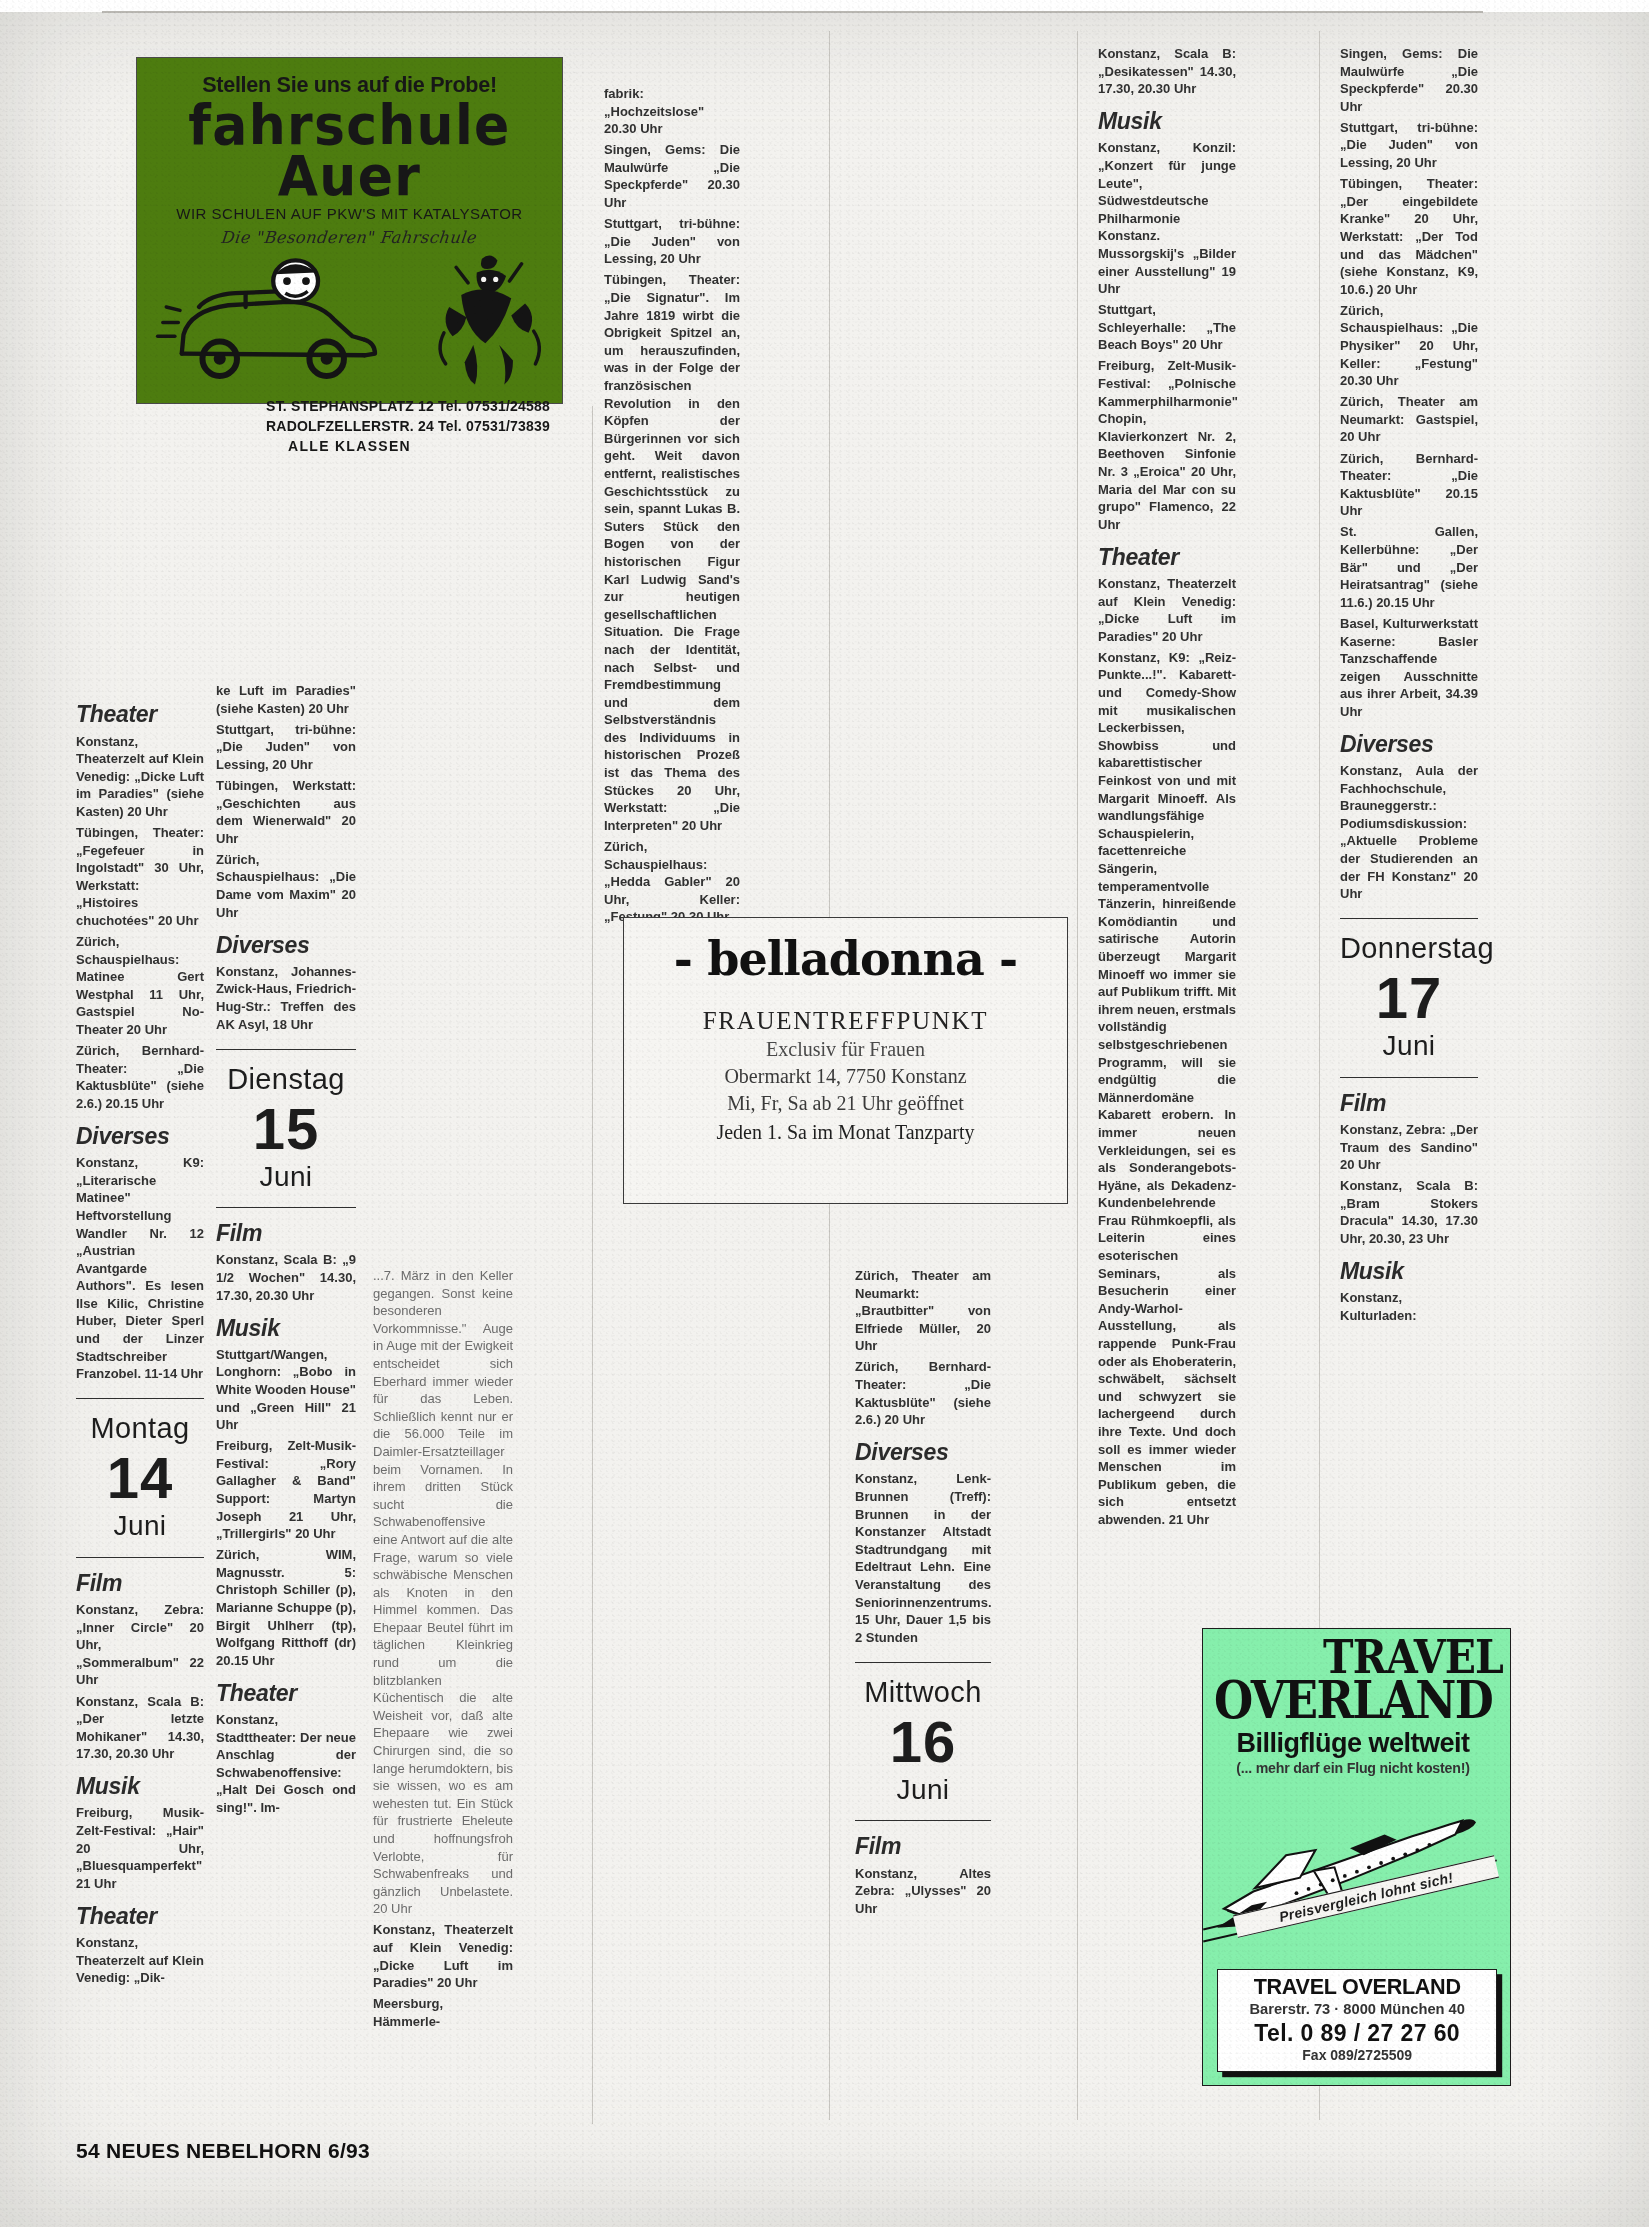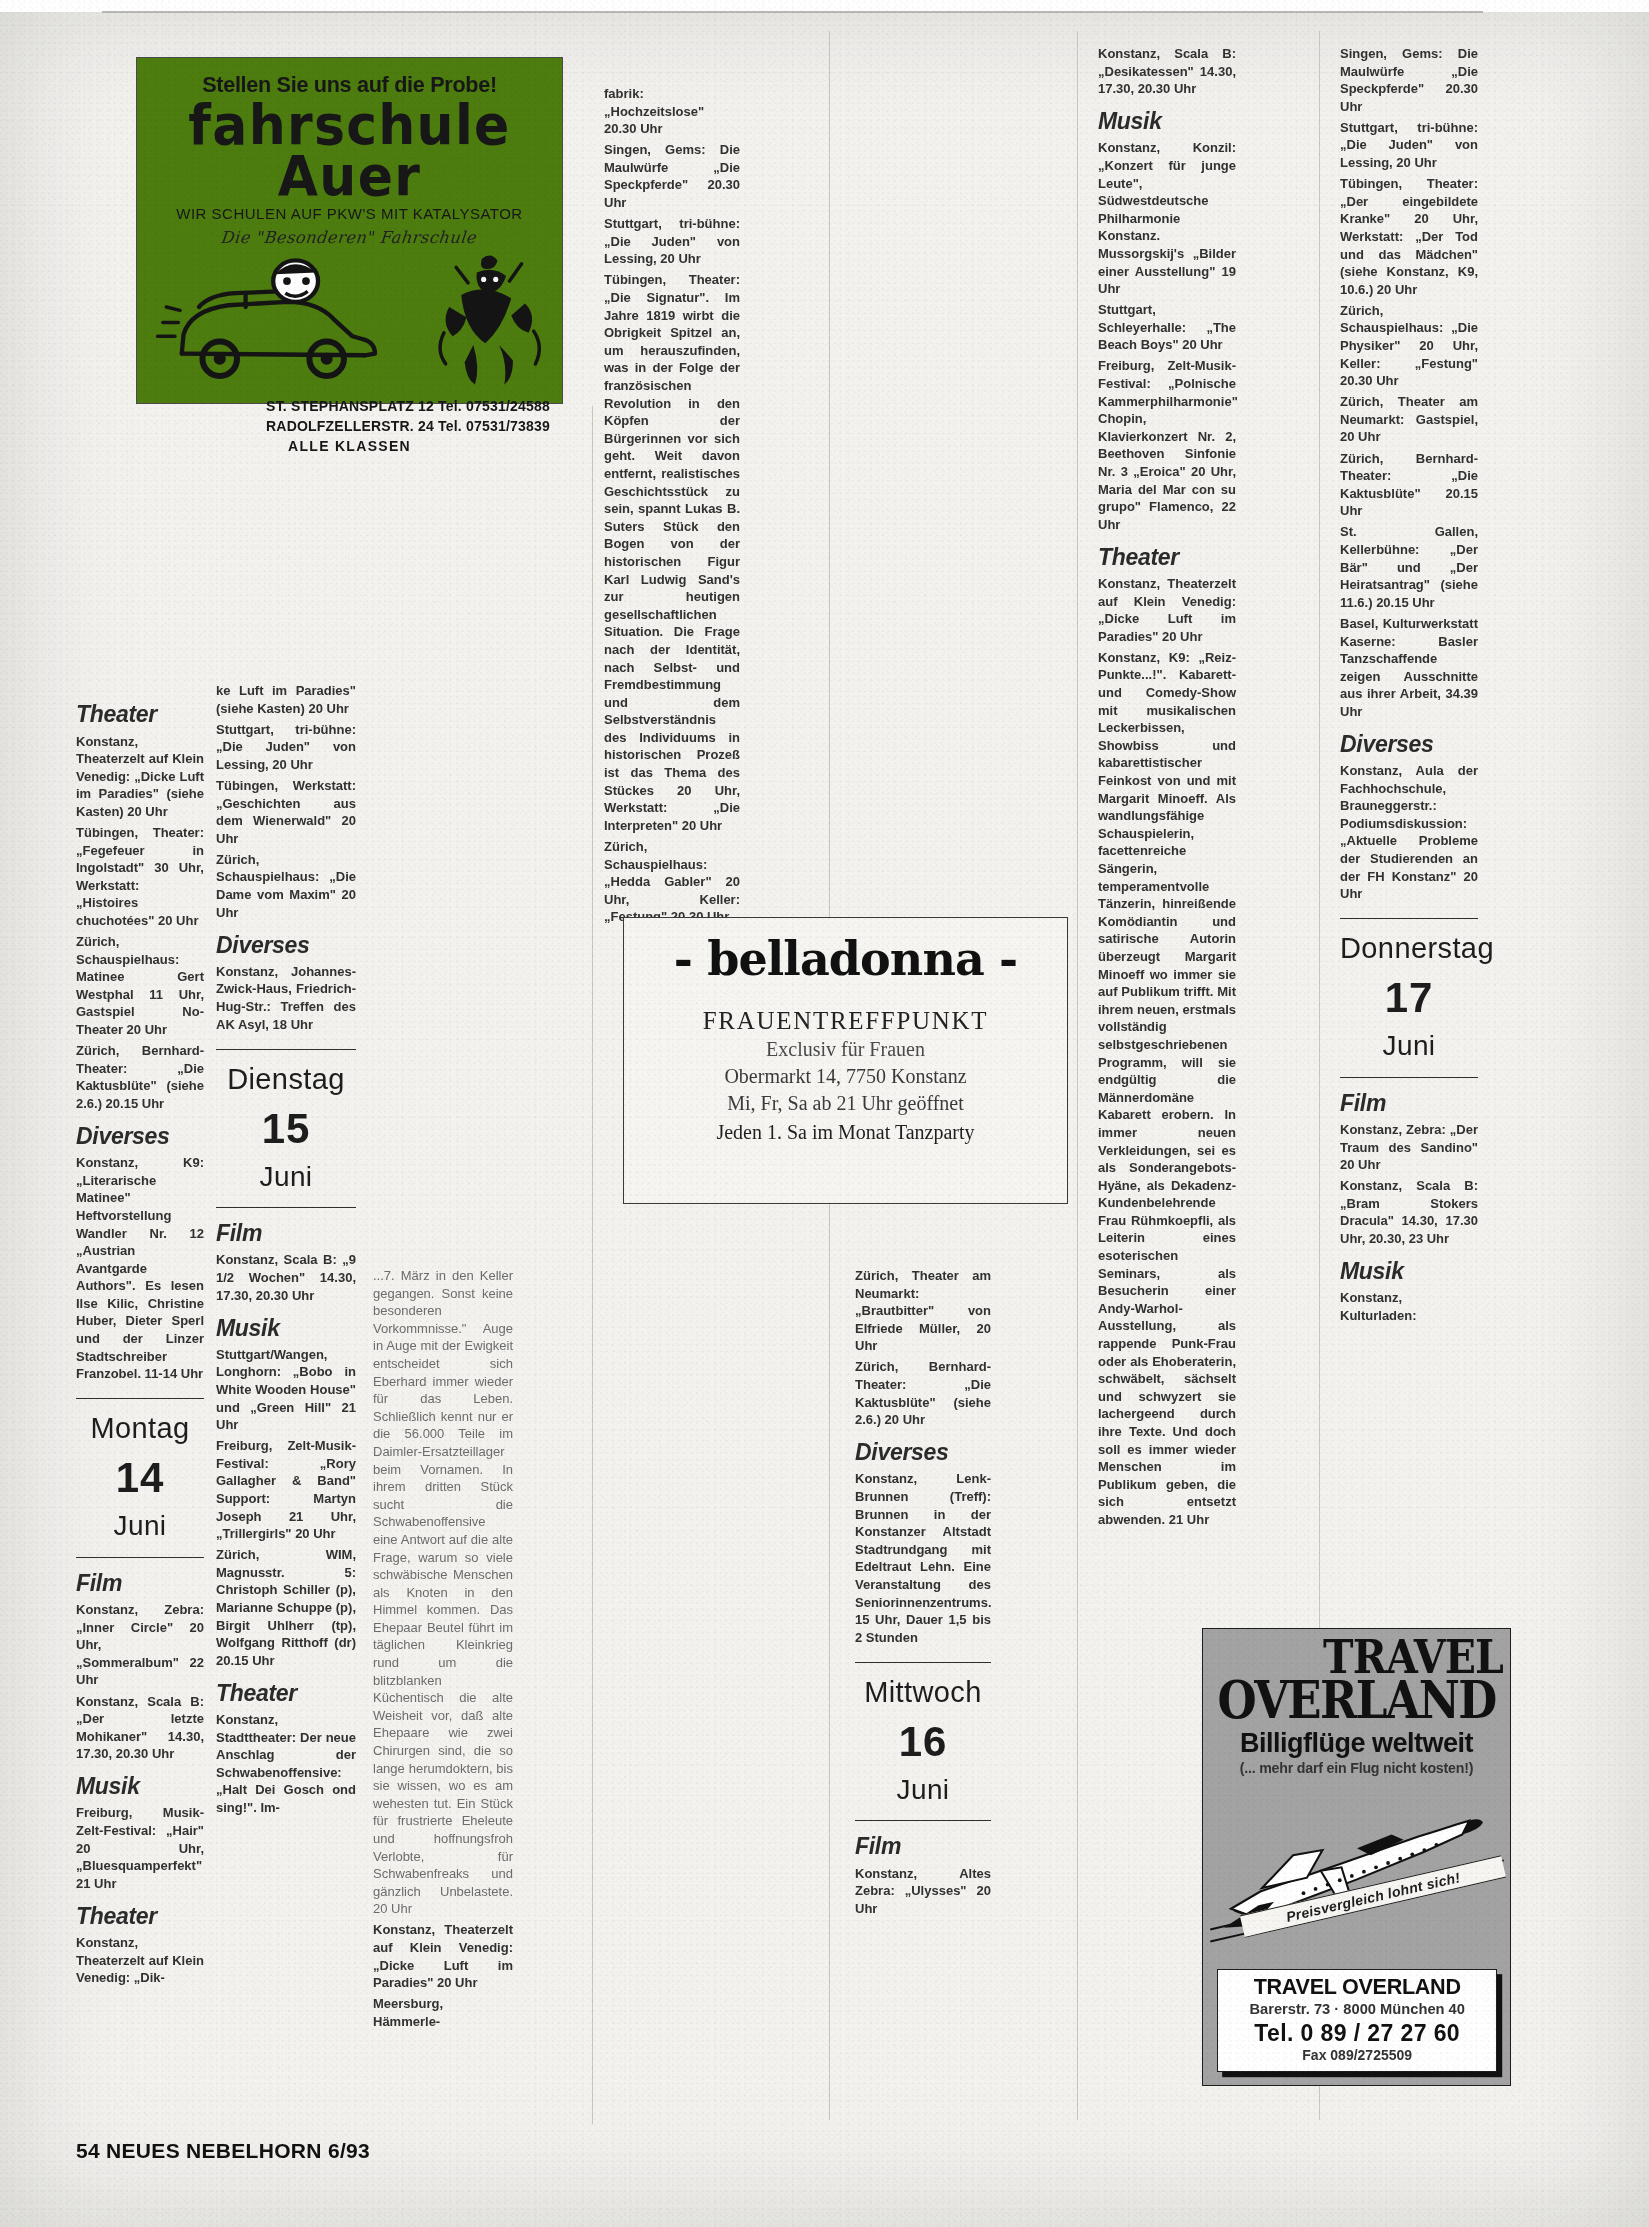--- a/index.html
+++ b/index.html
@@ -68,21 +68,21 @@
   
   .dateblk{
     border-top:1.7px solid #2f2f2f;
     border-bottom:1.7px solid #2f2f2f;
     text-align:center;
     padding:12px 0 15.5px 0;
     margin:15.5px 0 12px 0;
     color:#1d1d1d;
   }
   .dateblk .dow{font-size:29px;line-height:35px;font-weight:400;letter-spacing:0.4px;}
-  .dateblk .dnum{font-size:42px;line-height:64px;font-weight:700;letter-spacing:0.9px;}
+  .dateblk .dnum{font-size:58px;line-height:64px;font-weight:700;letter-spacing:0.9px;}
   .dateblk .mon{font-size:28px;line-height:31px;font-weight:400;letter-spacing:0.4px;}
 
   
   #ad-fahrschule{
     position:absolute;left:136px;top:57px;width:427px;height:347px;
     border:1.3px solid #4a4a4a;
     background:#4d7c0f;
     z-index:5;
     box-sizing:border-box;
     padding:14px 12px 7px 12px;
@@ -149,23 +149,23 @@
   #ad-belladonna .sub.dk{color:#3a3a3a;}
   #ad-belladonna .last{
     font-family:"Liberation Serif", serif;
     font-size:20px;line-height:27px;color:#1f1f1f;font-weight:400;margin-top:1.7px;
   }
 
   
   #ad-travel{
     position:absolute;left:1202px;top:1628px;width:309px;height:458px;
     border:1.7px solid #1d1d1d;
-    background:#a3a3a3;
+    background:#86efac;
     z-index:5;box-sizing:border-box;
-    padding:7px 7px 7px 7px;
+    padding:7px 7px 7px 0;
     color:#111;overflow:hidden;
   }
   #ad-travel .t1{
     font-family:"DejaVu Serif", serif;
     font-weight:700;font-size:41px;line-height:38px;text-align:right;
     letter-spacing:-0.9px;transform:scaleY(1.12);transform-origin:right top;
   }
   #ad-travel .t2{
     font-family:"DejaVu Serif", serif;
     font-weight:700;font-size:45px;line-height:45px;text-align:center;

